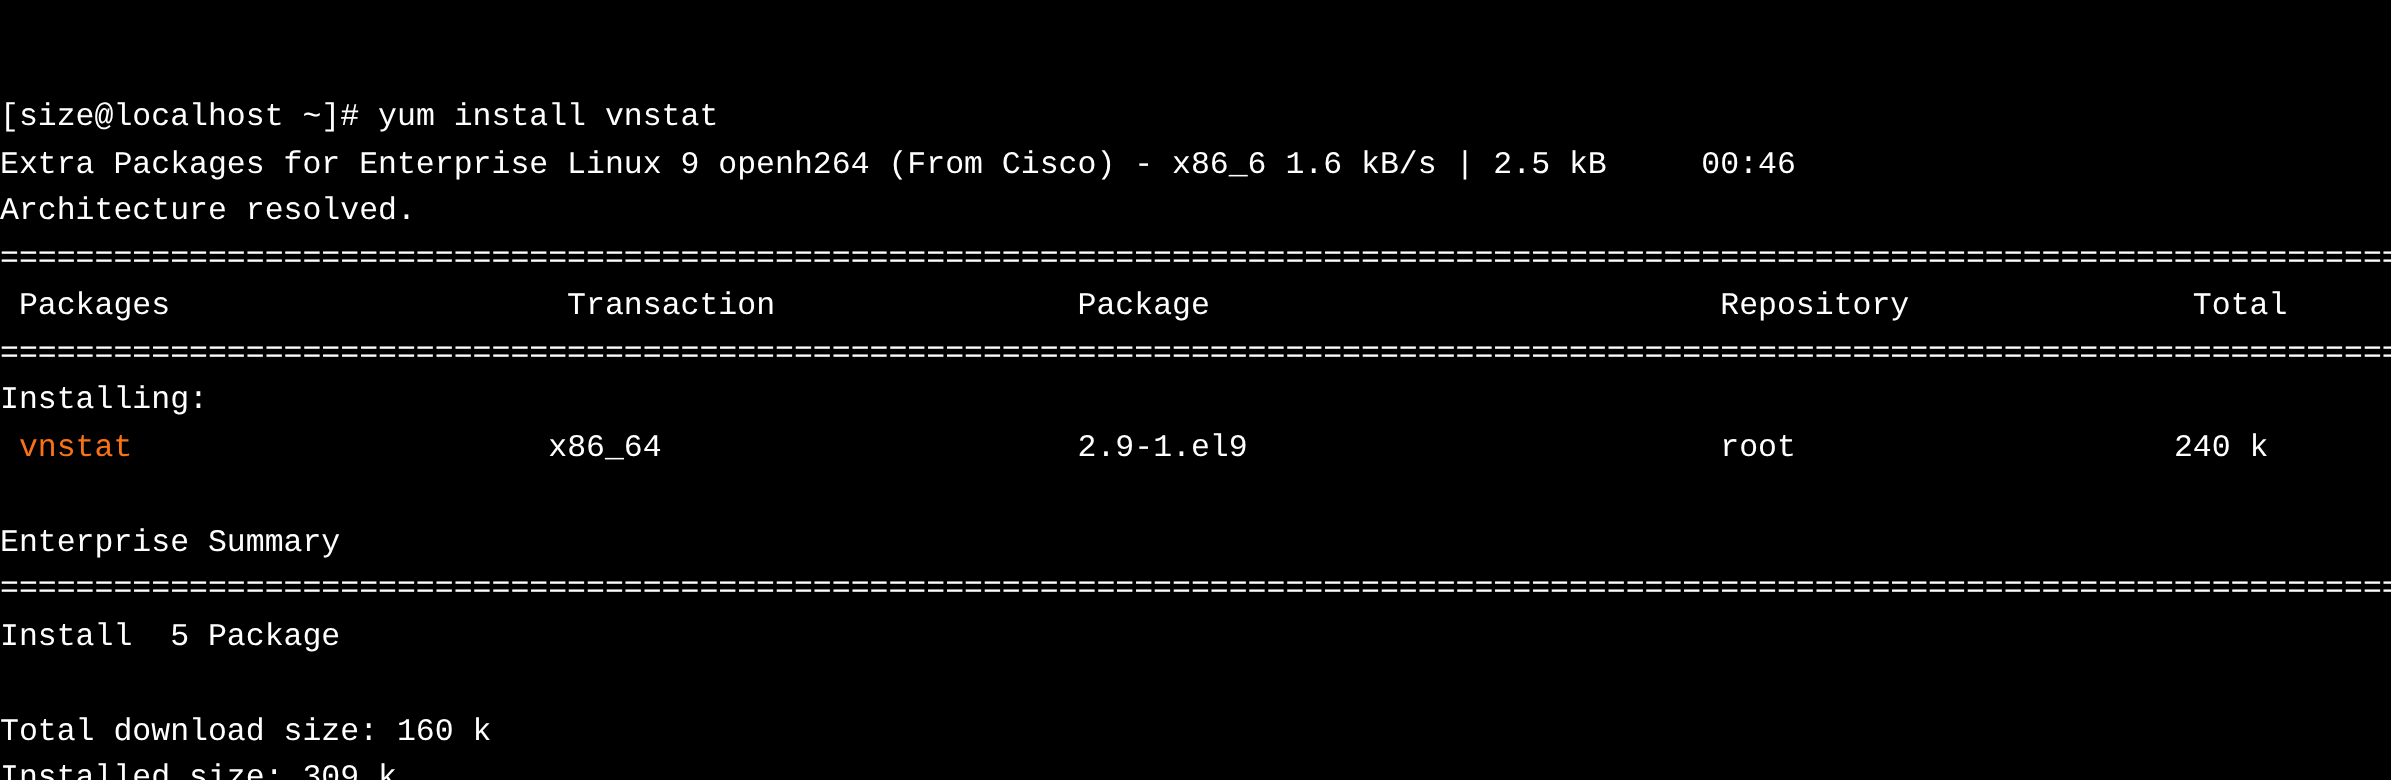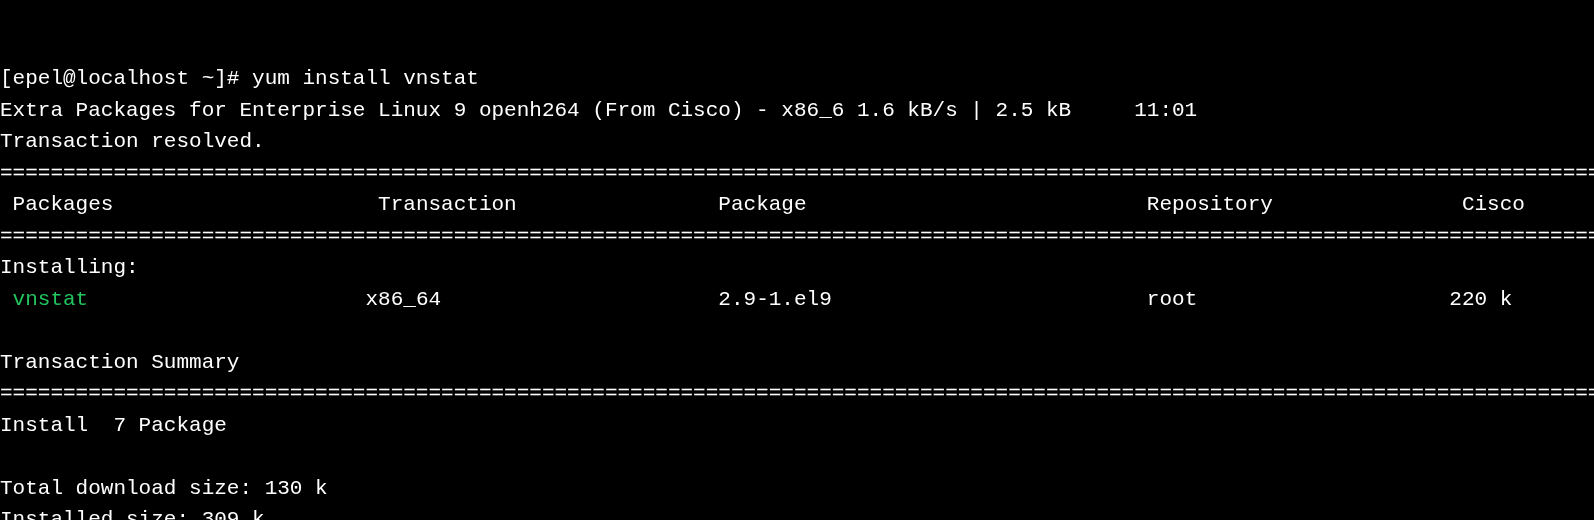--- a/index.html
+++ b/index.html
@@ -9,37 +9,37 @@
       font-size: 21px;
       line-height: 1.5;
       margin: 0;
       padding: 0;
       white-space: pre;
       overflow: hidden;
       width: 1594px;
       height: 520px;
     }
     .green {
-      color: #22c55e;
+      color: #f97316;
       margin-top: 45px;
     }
   </style>
 </head>
 <body>
 
-<div><span>[epel@localhost ~]# </span><span>yum install vnstat</span>
-<span>Extra Packages for Enterprise Linux 9 openh264 (From Cisco) - x86_6 1.6 kB/s | 2.5 kB     11:01</span>
-<span>Transaction resolved.</span>
+<div><span>[size@localhost ~]# </span><span>yum install vnstat</span>
+<span>Extra Packages for Enterprise Linux 9 openh264 (From Cisco) - x86_6 1.6 kB/s | 2.5 kB     00:46</span>
+<span>Architecture resolved.</span>
 <span>================================================================================================================================</span>
-<span> Packages</span>                     <span>Transaction</span>                <span>Package</span>                           <span>Repository</span>               <span>Cisco</span>
+<span> Packages</span>                     <span>Transaction</span>                <span>Package</span>                           <span>Repository</span>               <span>Total</span>
 <span>================================================================================================================================</span>
 <span>Installing:</span>
- <span class="green">vnstat</span>                      <span>x86_64</span>                      <span>2.9-1.el9</span>                         <span>root</span>                    <span>220 k</span>
+ <span class="green">vnstat</span>                      <span>x86_64</span>                      <span>2.9-1.el9</span>                         <span>root</span>                    <span>240 k</span>
 
-<span>Transaction Summary</span>
+<span>Enterprise Summary</span>
 <span>================================================================================================================================</span>
-<span>Install  7 Package</span>
+<span>Install  5 Package</span>
 
-<span>Total download size: 130 k</span>
+<span>Total download size: 160 k</span>
 <span>Installed size: 309 k</span>
 
 </div>
 
 
 </body></html>

